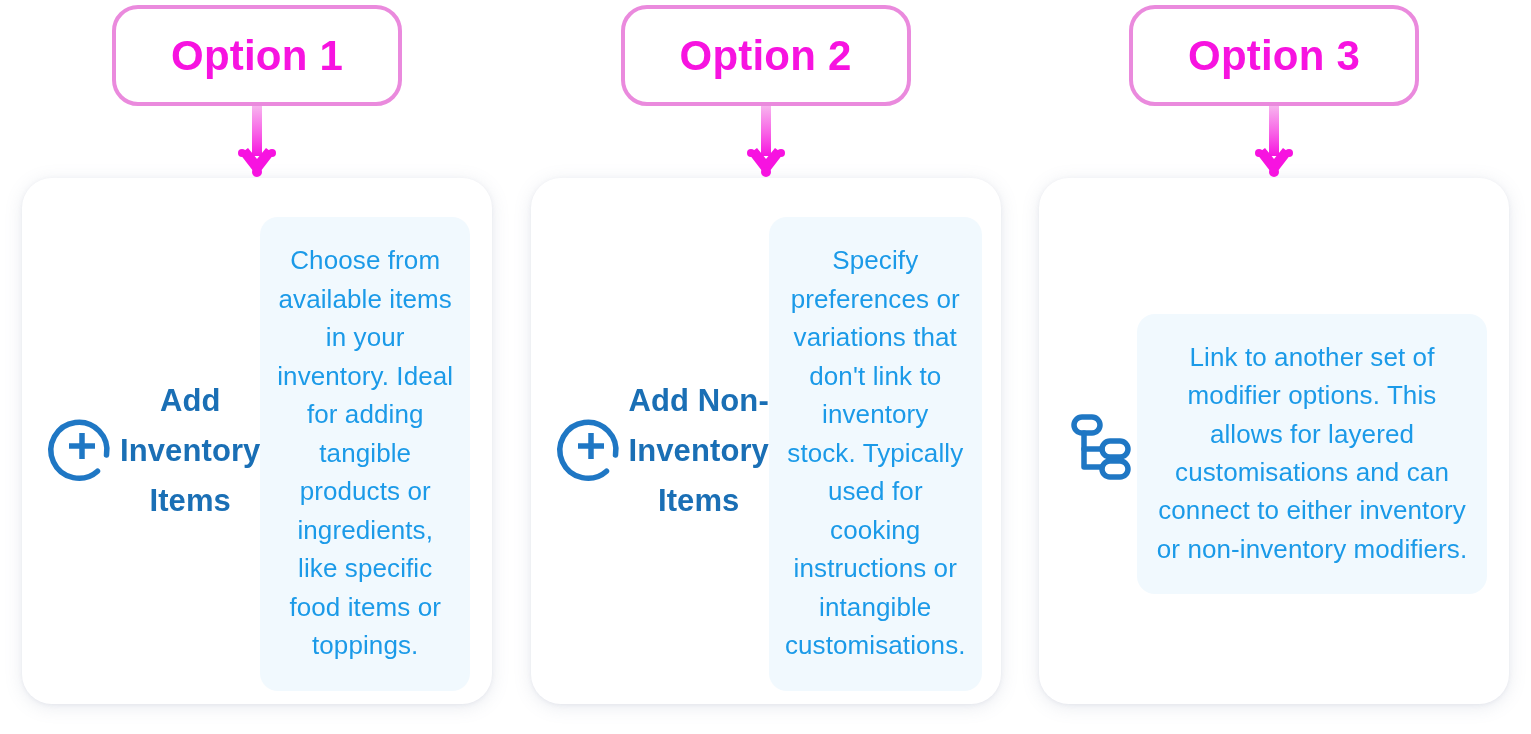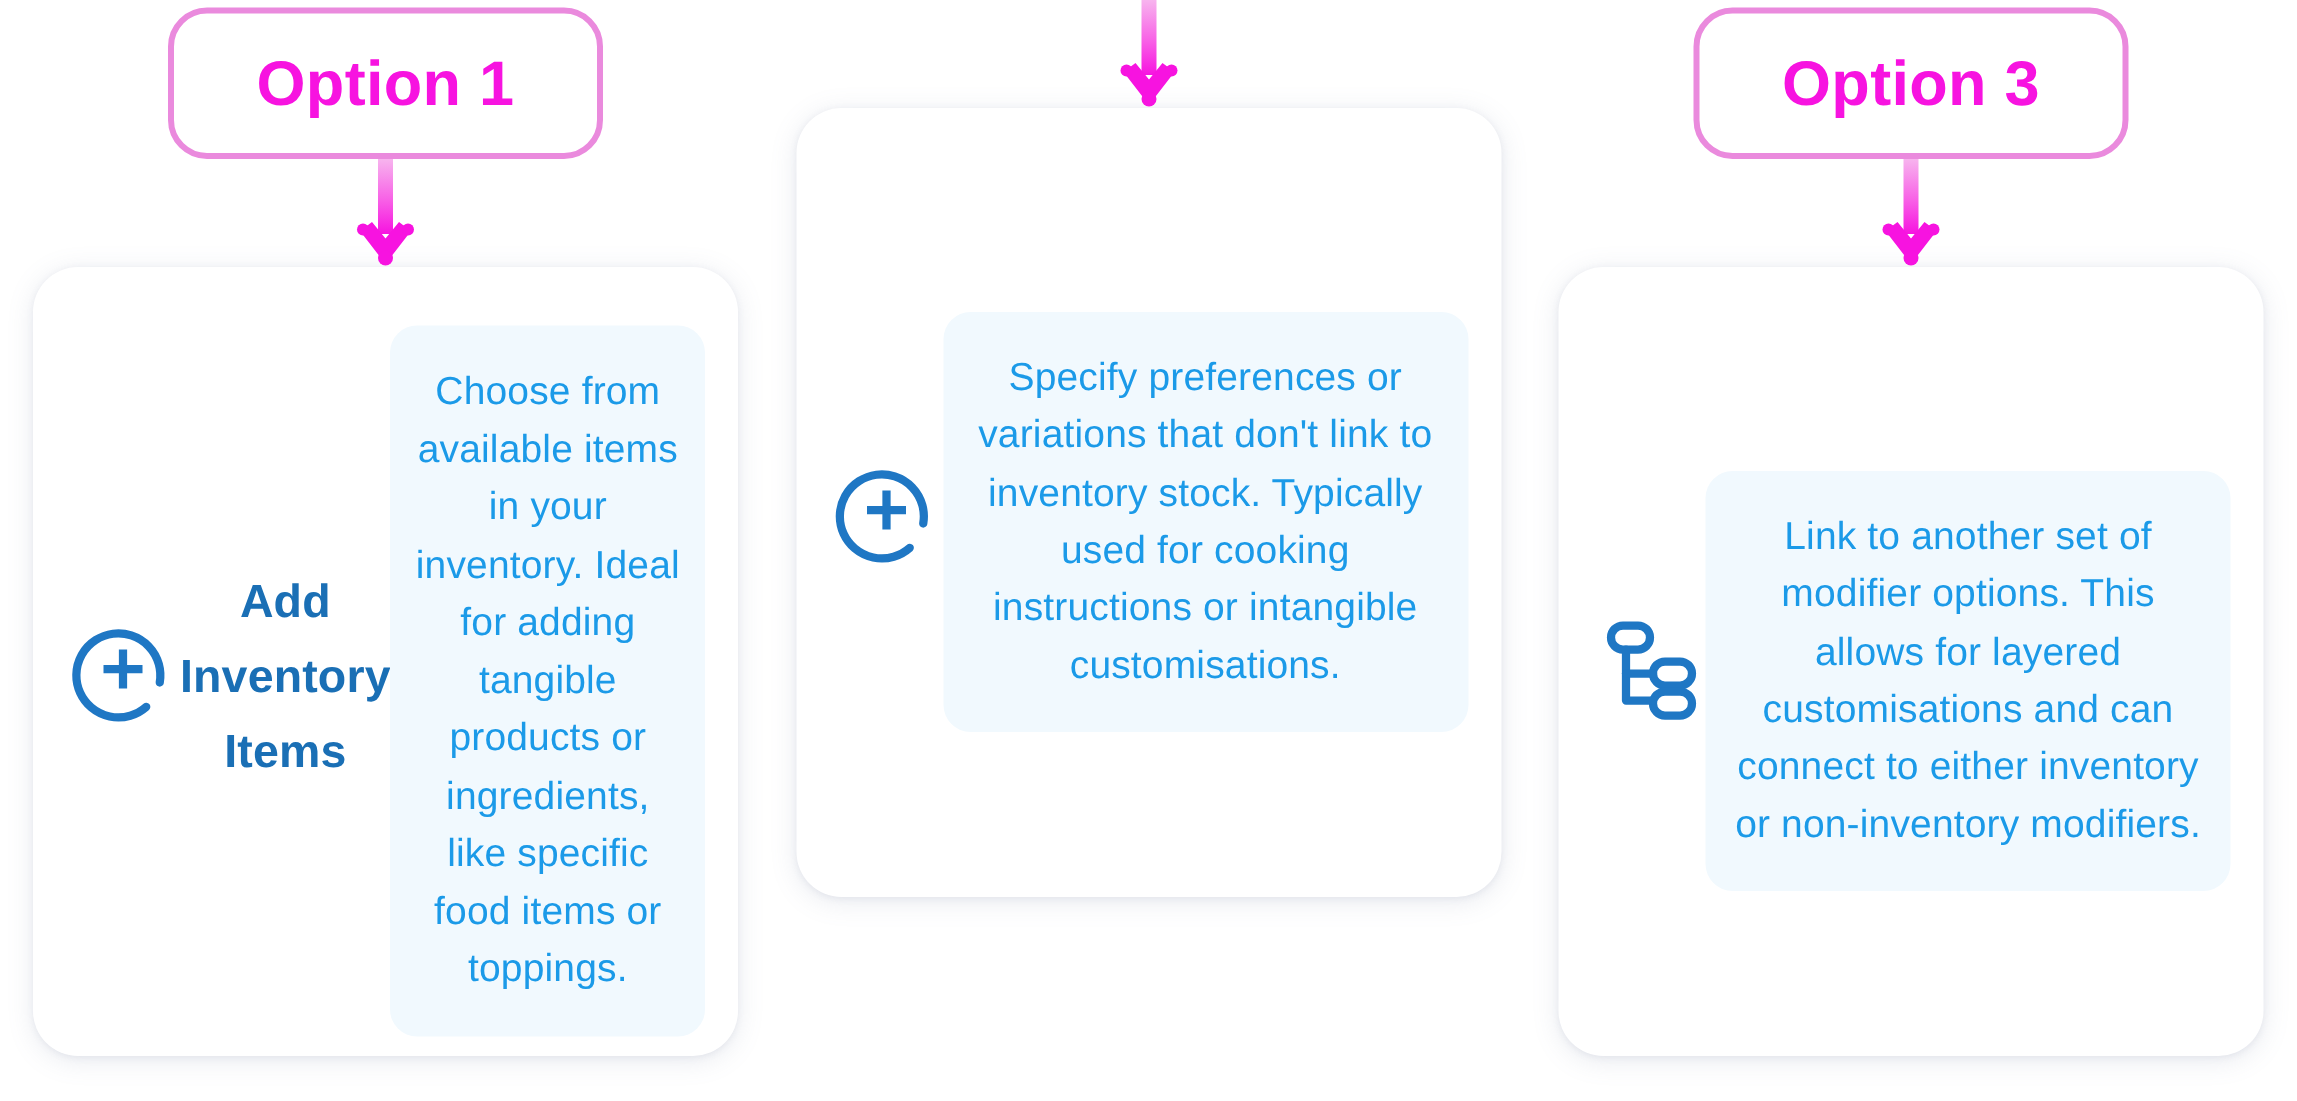--- a/index.html
+++ b/index.html
@@ -161,20 +161,23 @@
           </svg>
         </div>
 
         <div class="card-title">Add Inventory Items</div>
 
         <div class="card-body">Choose from available items in your inventory. Ideal for adding tangible products or ingredients, like specific food items or toppings.</div>
       </div>
     </div>
 
     <div class="column">
+      <div class="pill">
+        <span class="pill-label">Option 2</span>
+      </div>
 
       <div class="connector">
         <svg width="40" height="72" viewBox="0 0 40 72" xmlns="http://www.w3.org/2000/svg">
           <defs>
             <linearGradient id="ag2" x1="0" y1="0" x2="0" y2="1">
               <stop offset="0%" stop-color="#f7b4ee"></stop>
               <stop offset="55%" stop-color="#f860e6"></stop>
               <stop offset="100%" stop-color="#f713e0"></stop>
             </linearGradient>
           </defs>
@@ -188,20 +191,21 @@
 
       <div class="card">
         <div class="card-icon">
           <svg width="76" height="76" viewBox="0 0 76 76" xmlns="http://www.w3.org/2000/svg">
             <path d="M53.5 63.2 A28 28 0 1 1 62.5 47" fill="none" stroke="#1f77c4" stroke-width="5.5" stroke-linecap="round"></path>
             <path d="M38 25 L38 51" stroke="#1f77c4" stroke-width="5.5" stroke-linecap="butt"></path>
             <path d="M25 38 L51 38" stroke="#1f77c4" stroke-width="5.5" stroke-linecap="butt"></path>
           </svg>
         </div>
 
+        <div class="card-title">Add Non-Inventory Items</div>
 
         <div class="card-body">Specify preferences or variations that don't link to inventory stock. Typically used for cooking instructions or intangible customisations.</div>
       </div>
     </div>
 
     <div class="column">
       <div class="pill">
         <span class="pill-label">Option 3</span>
       </div>
 

